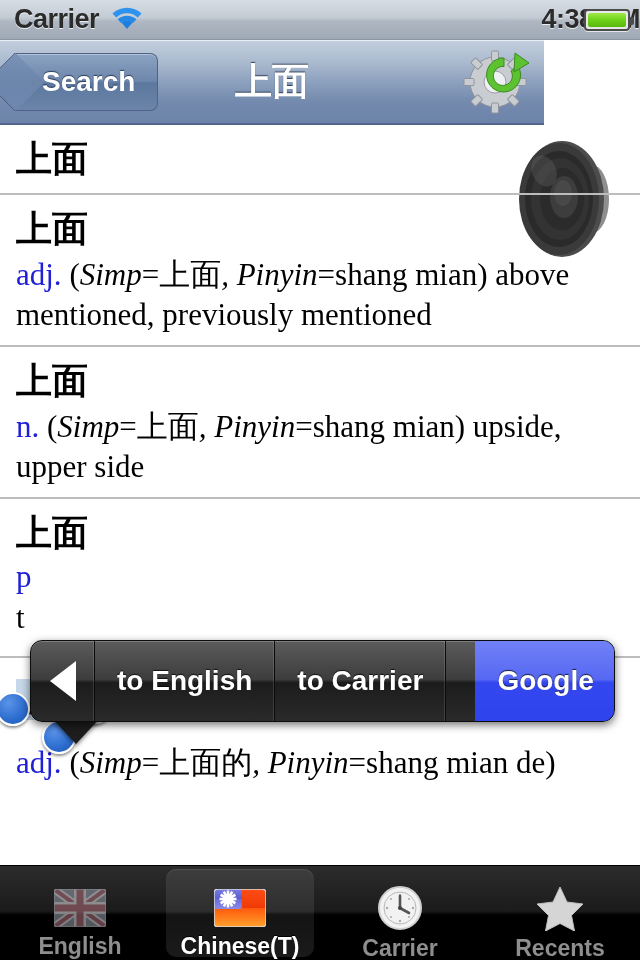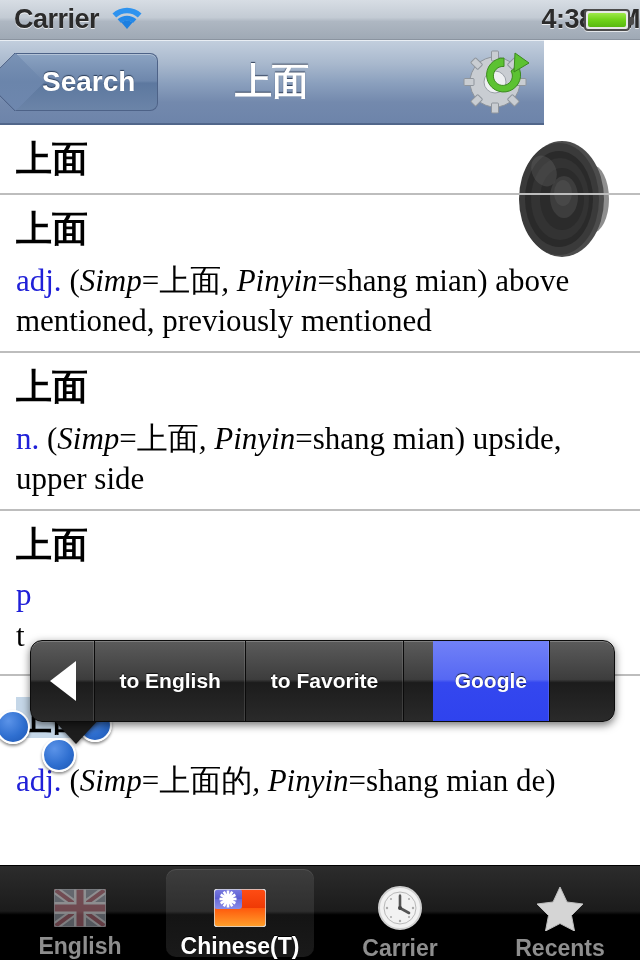--- a/index.html
+++ b/index.html
@@ -73,21 +73,21 @@
     position:absolute; top:125px; left:0; width:640px; height:740px;
     background:#ffffff; overflow:hidden;
     font-family:"Liberation Serif","DejaVu Serif",serif;
   }
   .entry{ padding:14px 16px 10px 16px; position:relative; }
   .entry + .entry{ border-top:2px solid #bdbdbd; }
   .headword{
     font-size:36px; font-weight:bold; color:#000; line-height:1.12;
     font-family:"DejaVu Sans","Liberation Sans",sans-serif;
   }
-  .defn{ font-size:31px; line-height:1.30; color:#000; margin-top:10px; }
+  .defn{ font-size:31px; line-height:1.30; color:#000; margin-top:4px; }
   .pos{ color:#2020d8; }
   .it{ font-style:italic; }
   .han{ font-family:"DejaVu Sans","Liberation Sans",sans-serif; font-style:normal; }
 
   .speaker{ position:absolute; right:16px; top:12px; width:110px; height:125px; }
   .speaker svg{ width:110px; height:125px; display:block; }
 
   
   .sel-wrap{ position:relative; display:inline-block; }
   .sel-text{
@@ -114,21 +114,21 @@
     display:flex; align-items:stretch; overflow:hidden; z-index:20;
   }
   .callout-tail{
     position:absolute; left:50px; top:716px; width:0; height:0;
     border-left:26px solid transparent; border-right:26px solid transparent;
     border-top:28px solid #1d1d1d; z-index:19;
     filter:drop-shadow(0 2px 2px rgba(0,0,0,.5));
   }
   .co-item{
     display:flex; align-items:center; justify-content:center;
-    color:#ffffff; font-size:21px; font-weight:bold;
+    color:#ffffff; font-size:28px; font-weight:bold;
     text-shadow:0 -1px 1px rgba(0,0,0,.75);
     border-right:1px solid #0a0a0a;
     box-shadow:inset -1px 0 0 rgba(255,255,255,.12);
     padding:0 22px; white-space:nowrap;
   }
   .co-item:last-child{ border-right:none; box-shadow:none; }
   .co-arrow{ width:64px; flex:0 0 64px; padding:0; }
   .co-arrow .tri{ width:0; height:0; }
   .tri-left{ border-top:20px solid transparent; border-bottom:20px solid transparent;
     border-right:26px solid #ffffff; }
@@ -301,21 +301,21 @@
 
   <div class="callout-tail"></div>
   <div class="callout">
     <div class="co-item co-arrow">
       <span class="tri tri-left"></span>
     </div>
     <div class="co-item co-flex">
       <span>to English</span>
     </div>
     <div class="co-item co-flex">
-      <span>to Favorite</span>
+      <span>to Carrier</span>
     </div>
     <div class="co-item co-google">
       <span>Google</span>
     </div>
     <div class="co-item co-arrow">
       
     </div>
   </div>
 
   <div class="tabbar">

